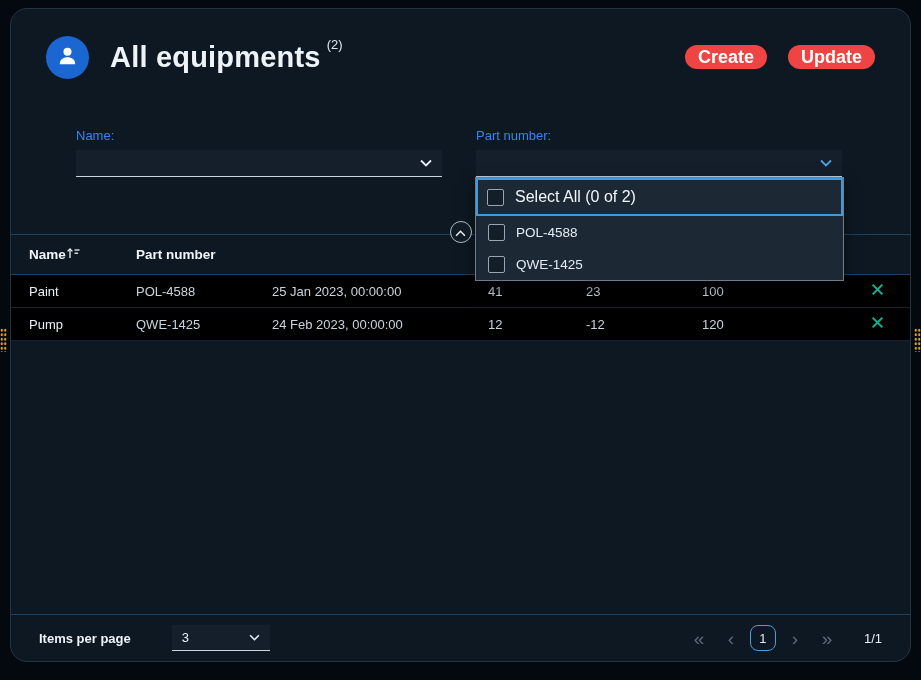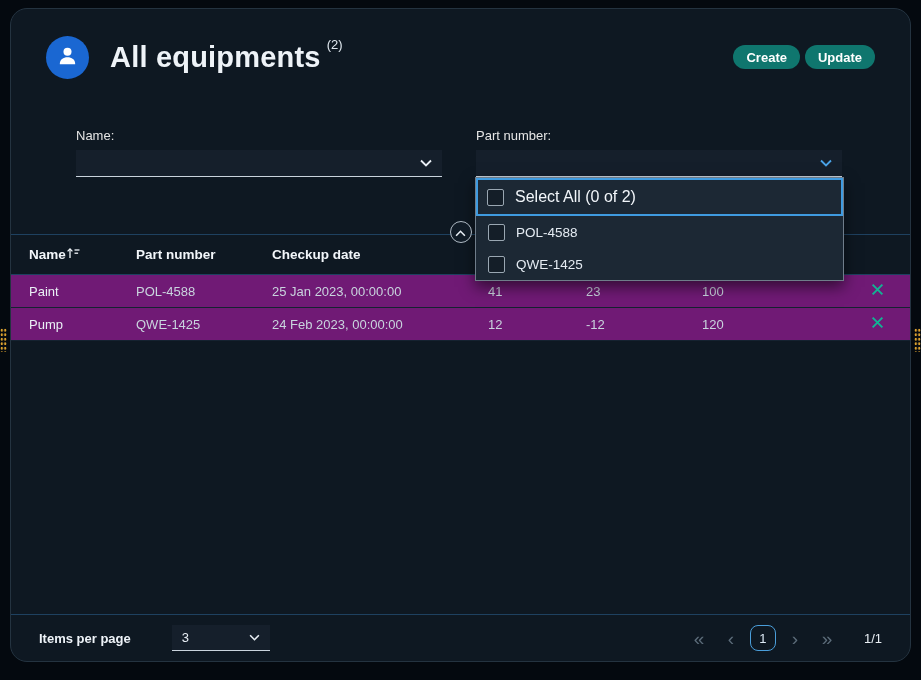--- a/index.html
+++ b/index.html
@@ -16,29 +16,29 @@
   
   .hdr { position:absolute; top:20px; left:35px; right:35px; height:56px; display:flex; align-items:center; }
   .avatar {
     width:43px; height:43px; border-radius:50%; background:#1a67d2;
     display:flex; align-items:center; justify-content:center; flex:0 0 auto;
   }
   .title { margin-left:21px; font-size:29px; font-weight:bold; color:#eef3f8; letter-spacing:.2px; }
   .count { margin-left:6px; align-self:flex-start; margin-top:8px; font-size:13px; color:#dfe7ee; }
   .hdr-spacer { flex:1; }
   .btn {
-    height:24px; padding:0 13px; margin-left:5px; border:none; border-radius:12px;
-    background:#0f766e; color:#ffffff; font-weight:bold; font-size:13px; cursor:pointer;
+    height:24px; padding:0 13px; margin-left:21px; border:none; border-radius:12px;
+    background:#ef4444; color:#ffffff; font-weight:bold; font-size:18px; cursor:pointer;
     font-family:"Liberation Sans", sans-serif;
   }
 
   
   .filters { position:absolute; top:119px; left:65px; width:766px; display:flex; gap:34px; }
   .filter { width:366px; }
-  .flabel { font-size:13px; color:#e5e5e5; margin-bottom:7px; }
+  .flabel { font-size:13px; color:#3b82f6; margin-bottom:7px; }
   .select {
     height:27px; background:#151f2b; border-bottom:1px solid #c9d3dc;
     display:flex; align-items:center; padding:0 10px; cursor:pointer;
   }
   .select .sval { flex:1; font-size:13px; color:#e9eff5; }
   .chev { color:#e9eff5; display:flex; align-items:center; }
   .chev.blue { color:#4aa3e8; }
 
   
   .dropdown {
@@ -66,21 +66,21 @@
   }
 
   
   .table { position:absolute; top:225px; left:0; right:0; border-top:1px solid #1e4160; }
   .grid {
     display:grid; align-items:center; padding:0 18px;
     grid-template-columns:107px 136px 216px 98px 116px 1fr 30px;
   }
   .thead { height:40px; border-bottom:1px solid #1e4160; }
   .th { font-size:13.5px; font-weight:bold; color:#f2f6fa; display:flex; align-items:center; }
-  .trow { height:33px; background:#701a75; border-bottom:1px solid #152230; }
+  .trow { height:33px; background:#000000; border-bottom:1px solid #152230; }
   .td { font-size:13px; color:#c9d4de; }
   .td.first { color:#e9eff5; }
   .delbtn { background:none; border:none; cursor:pointer; color:#12b394; display:flex; align-items:center; justify-content:center; padding:2px; }
 
   
   .footer {
     position:absolute; left:0; right:0; bottom:0; height:47px;
     border-top:1px solid #1e4160; display:flex; align-items:center; padding:0 28px;gap:27px;
   }
   .ipp-label { font-size:13px; font-weight:bold; color:#eef3f8; }
@@ -185,23 +185,20 @@
               <path d="M4 11 V2.2"></path>
                 <path d="M1.6 4.4 L4 1.9 L6.4 4.4"></path>
                 <path d="M8.5 3 h5"></path>
                 <path d="M8.5 6.2 h3.6"></path>
             </svg>
           </span>
         </div>
         <div class="th">
           <span>Part number</span>
         </div>
-        <div class="th">
-          <span>Checkup date</span>
-        </div>
         <div class="th"></div>
         <div class="th"></div>
         <div class="th"></div>
         <div class="th"></div>
       </div>
 
       <div class="grid trow">
         <div class="td first">Paint</div>
         <div class="td">POL-4588</div>
         <div class="td">25 Jan 2023, 00:00:00</div>

